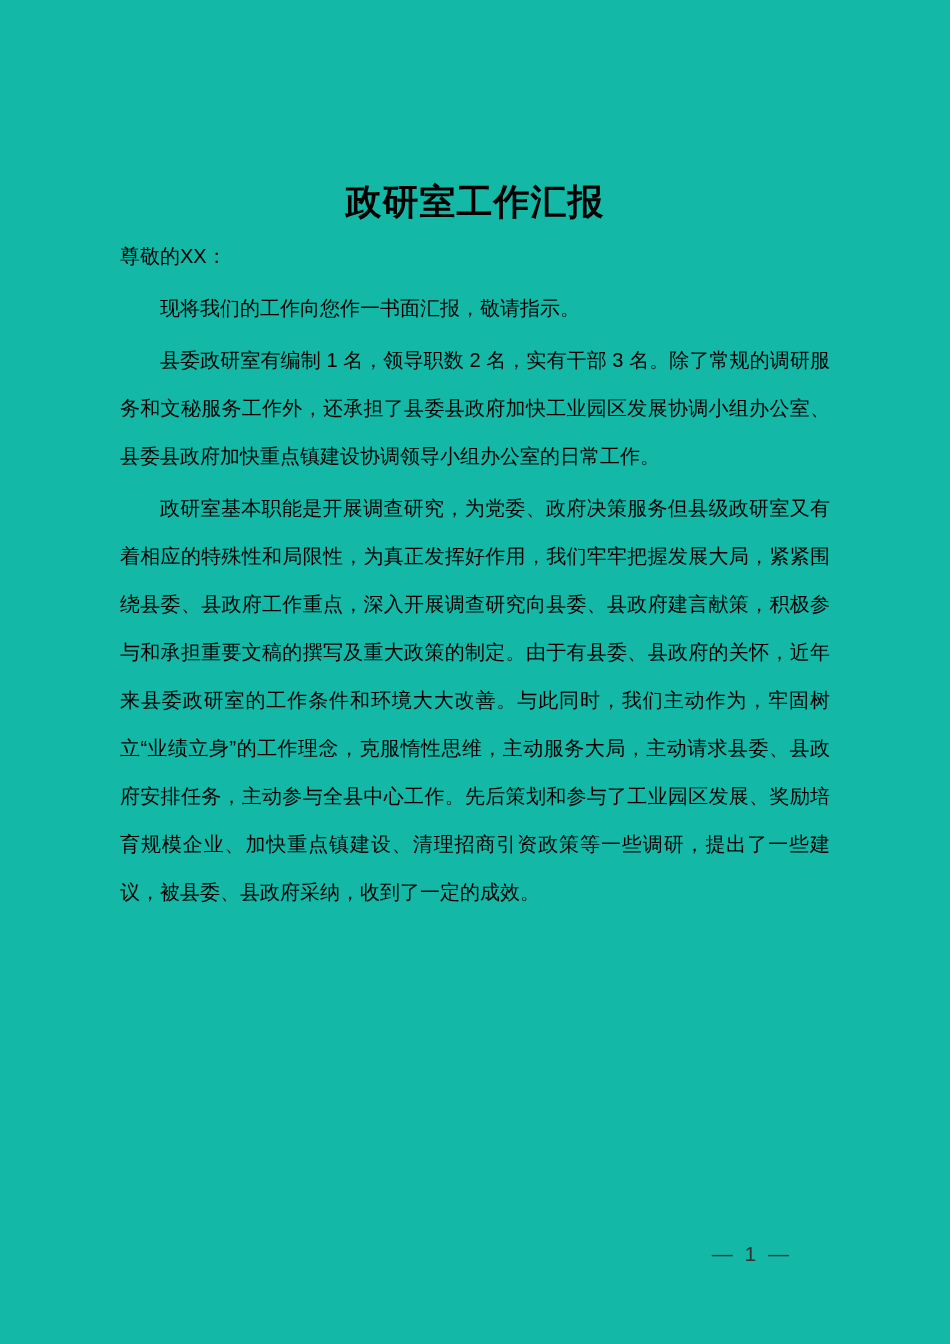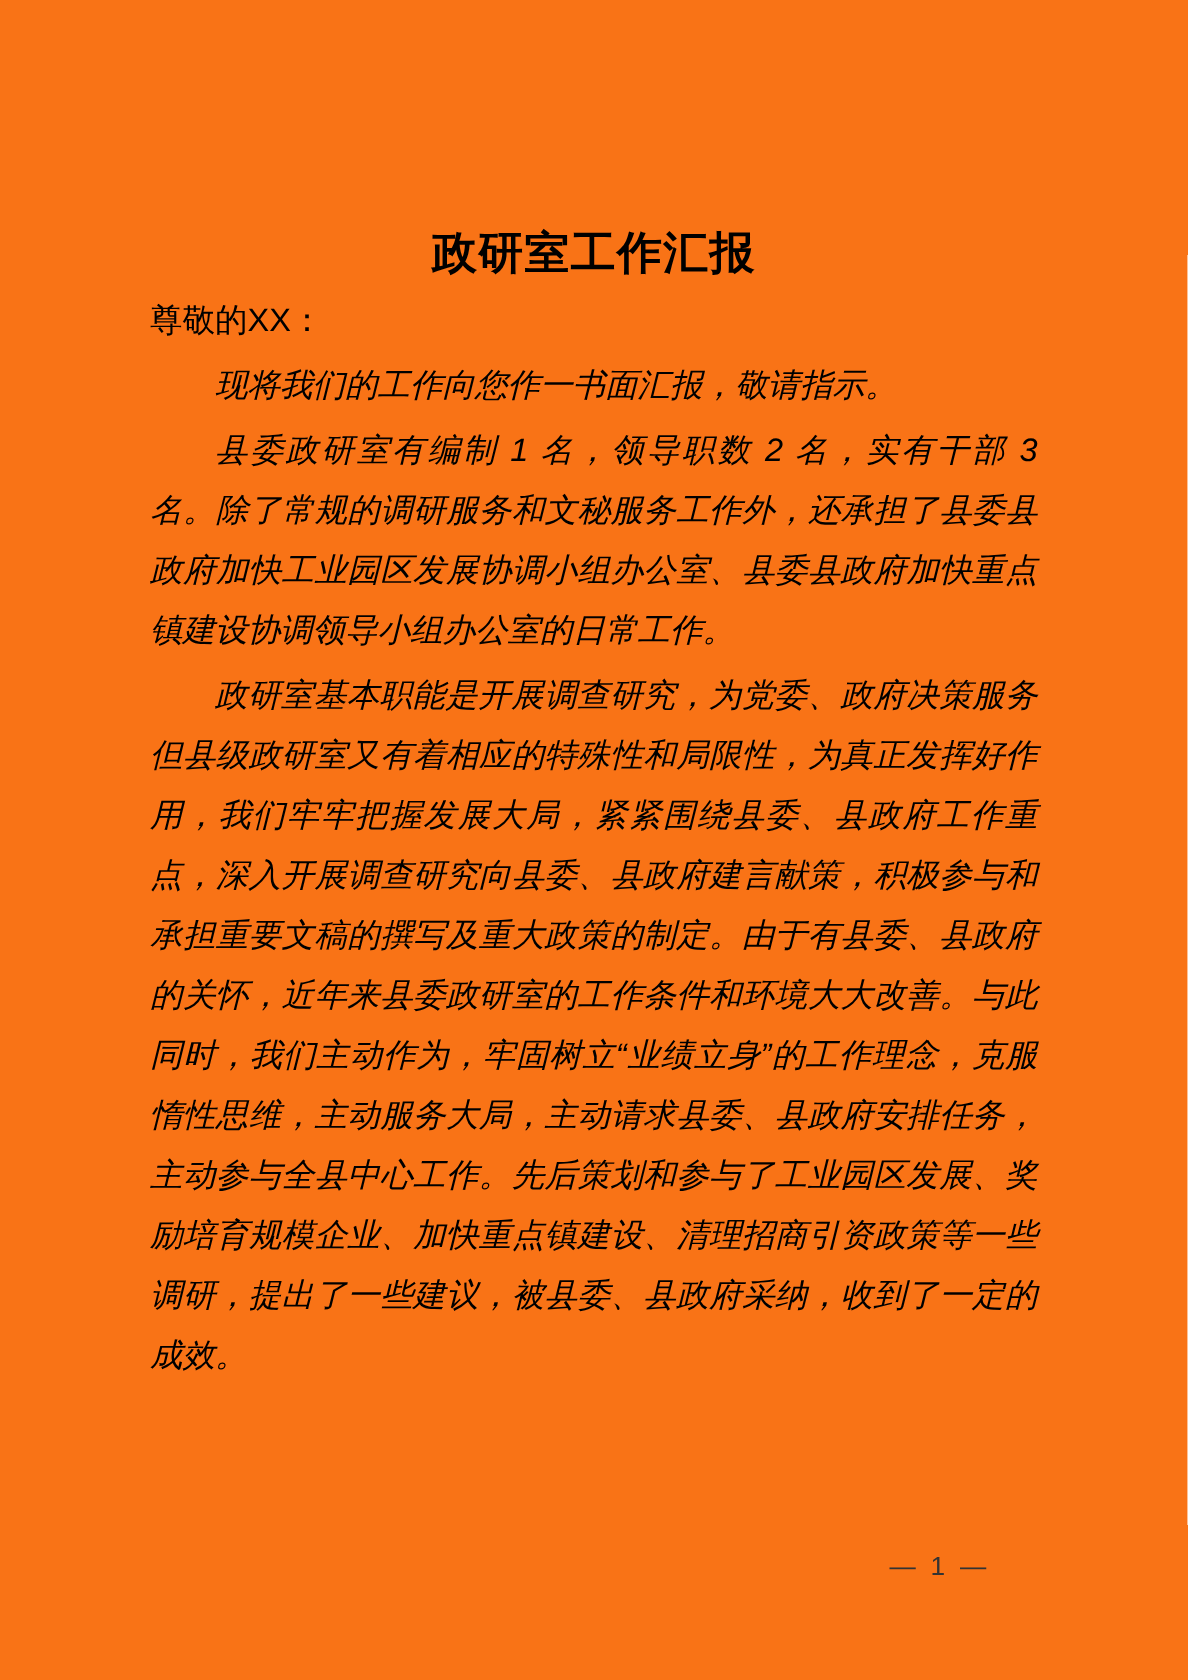--- a/index.html
+++ b/index.html
@@ -6,50 +6,49 @@
   html, body { background: #ffffff; }
   body {
     font-family: "Liberation Sans", "DejaVu Sans", sans-serif;
     color: #000000;
   }
   .page {
     position: relative;
     width: 950px;
     height: 1344px;
     margin: 0 auto;
-    background: #f97316;
+    background: #14b8a6;
     overflow: hidden;
   }
   .content {
     position: absolute;
     top: 178px;
     left: 120px;
     width: 710px;
   }
   .doc-title {
     font-size: 36px;
     line-height: 48px;
     font-weight: 700;
     text-align: center;
     letter-spacing: 1px;
     margin: 0 0 6px 0;
   }
   .content p,
   .content h2 {
-    font-size: 26px;
+    font-size: 20px;
     line-height: 48px;
     text-align: justify;
     text-justify: inter-ideograph;
     margin: 0 0 4px 0;
     font-weight: 400;
     word-break: break-all;
   }
   .indent {
     text-indent: 2em;
-    font-style: italic;
   }
   .section-heading {
     font-weight: 700;
     text-indent: 2em;
   }
   .page-number {
     position: absolute;
     right: 158px;
     bottom: 78px;
     font-size: 21px;

